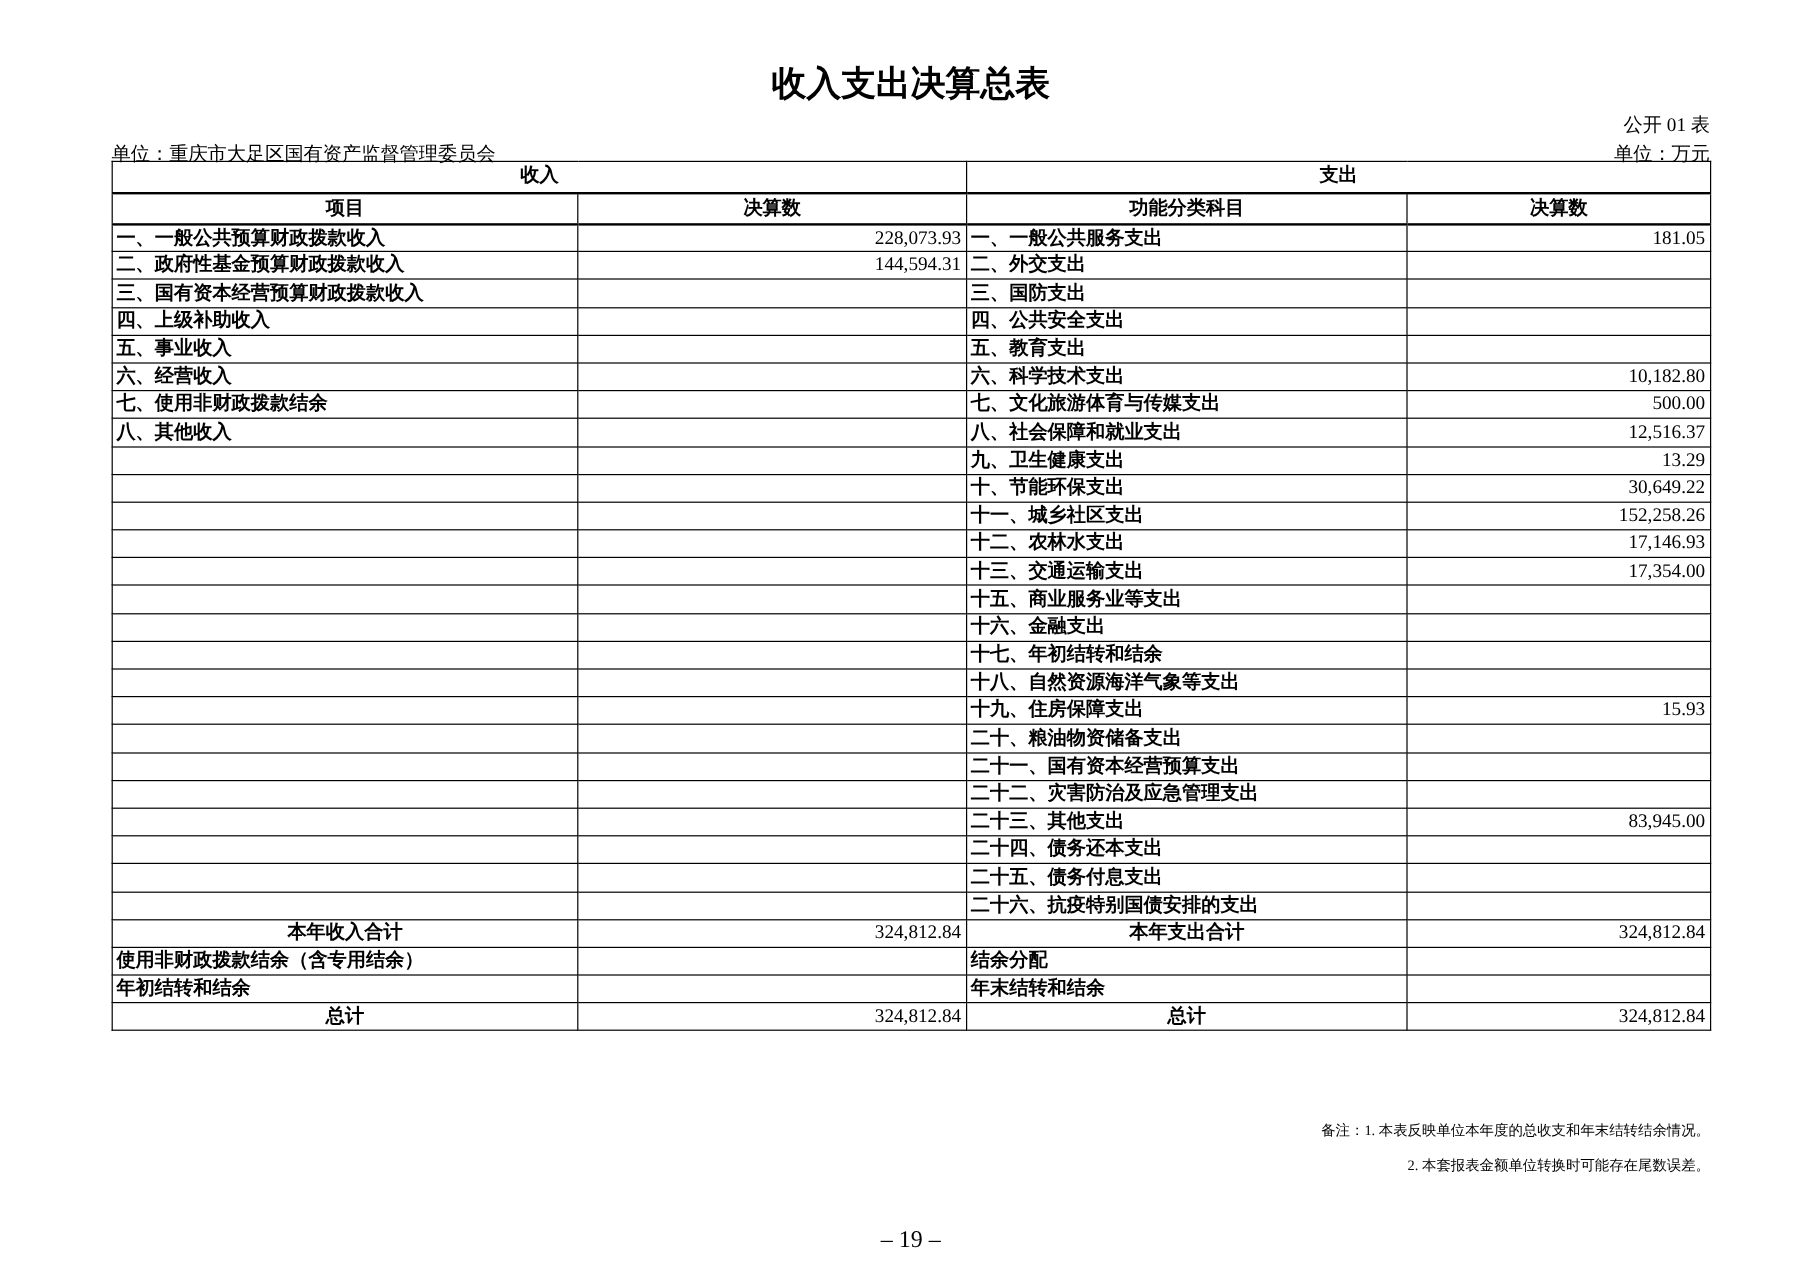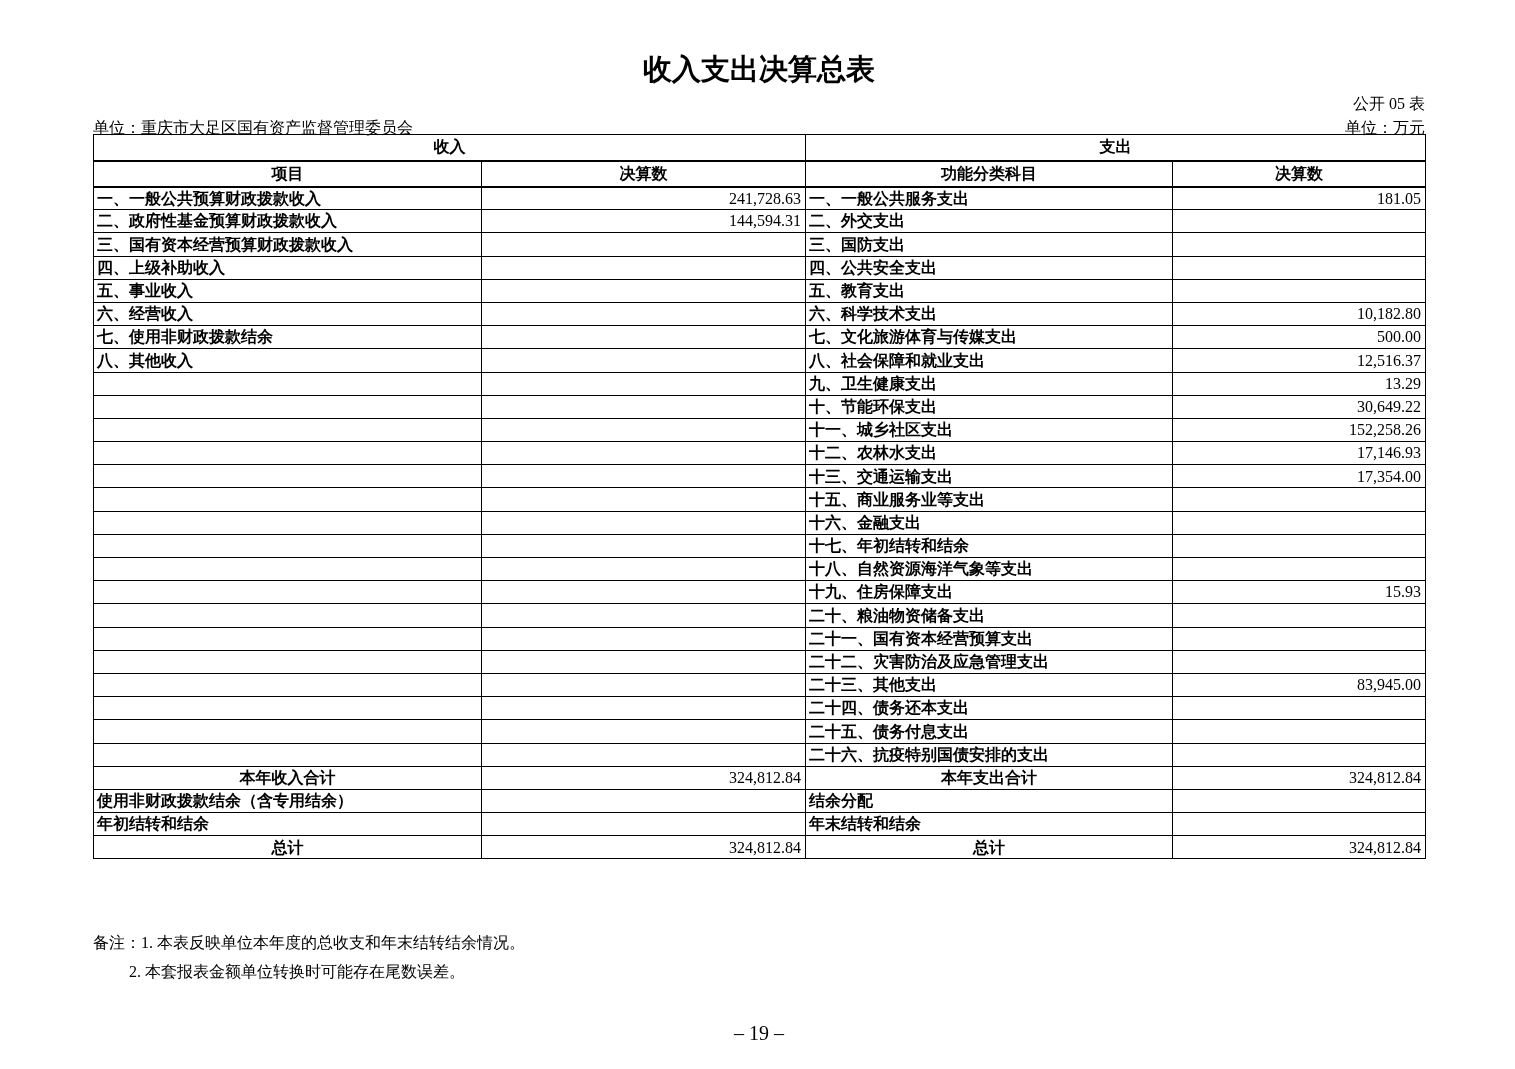--- a/index.html
+++ b/index.html
@@ -39,37 +39,37 @@
     font-weight: bold; text-align: center;
     border-bottom-width: 2px;
   }
   .budget-table tbody tr { height: 23.2px; }
   td.item  { font-weight: bold; text-align: left;  padding-left: 3px; }
   td.amount{ font-weight: normal; text-align: right; padding-right: 4px; }
   td.item.center { text-align: center; padding-left: 0; }
 
   .notes {
     position: absolute; top: 928px; left: 93px; width: 1332px;
-    font-size: 16px; line-height: 29px;
+    font-size: 12px; line-height: 29px; text-align: right;
   }
   .notes .note-line-2 { margin-left: 36px; }
 
   .page-number {
     position: absolute; top: 1022px; left: 93px; width: 1332px;
     text-align: center; font-size: 20px;
   }
 </style>
 </head>
 <body>
 
 <div class="page">
 
   <h1 class="title">收入支出决算总表</h1>
 
-  <div class="form-code">公开 05 表</div>
+  <div class="form-code">公开 01 表</div>
 
   <div class="meta-row">
     <span>单位：重庆市大足区国有资产监督管理委员会</span>
     <span>单位：万元</span>
   </div>
 
   <table class="budget-table">
     <colgroup>
       <col style="width:388px">
       <col style="width:324px">
@@ -84,21 +84,21 @@
       <tr>
         <th>项目</th>
         <th>决算数</th>
         <th>功能分类科目</th>
         <th>决算数</th>
       </tr>
     </thead>
     <tbody id="table-body">
         <tr>
           <td class="item">一、一般公共预算财政拨款收入</td>
-          <td class="amount">241,728.63</td>
+          <td class="amount">228,073.93</td>
           <td class="item">一、一般公共服务支出</td>
           <td class="amount">181.05</td>
         </tr>
         <tr>
           <td class="item">二、政府性基金预算财政拨款收入</td>
           <td class="amount">144,594.31</td>
           <td class="item">二、外交支出</td>
           <td class="amount"></td>
         </tr>
         <tr>

